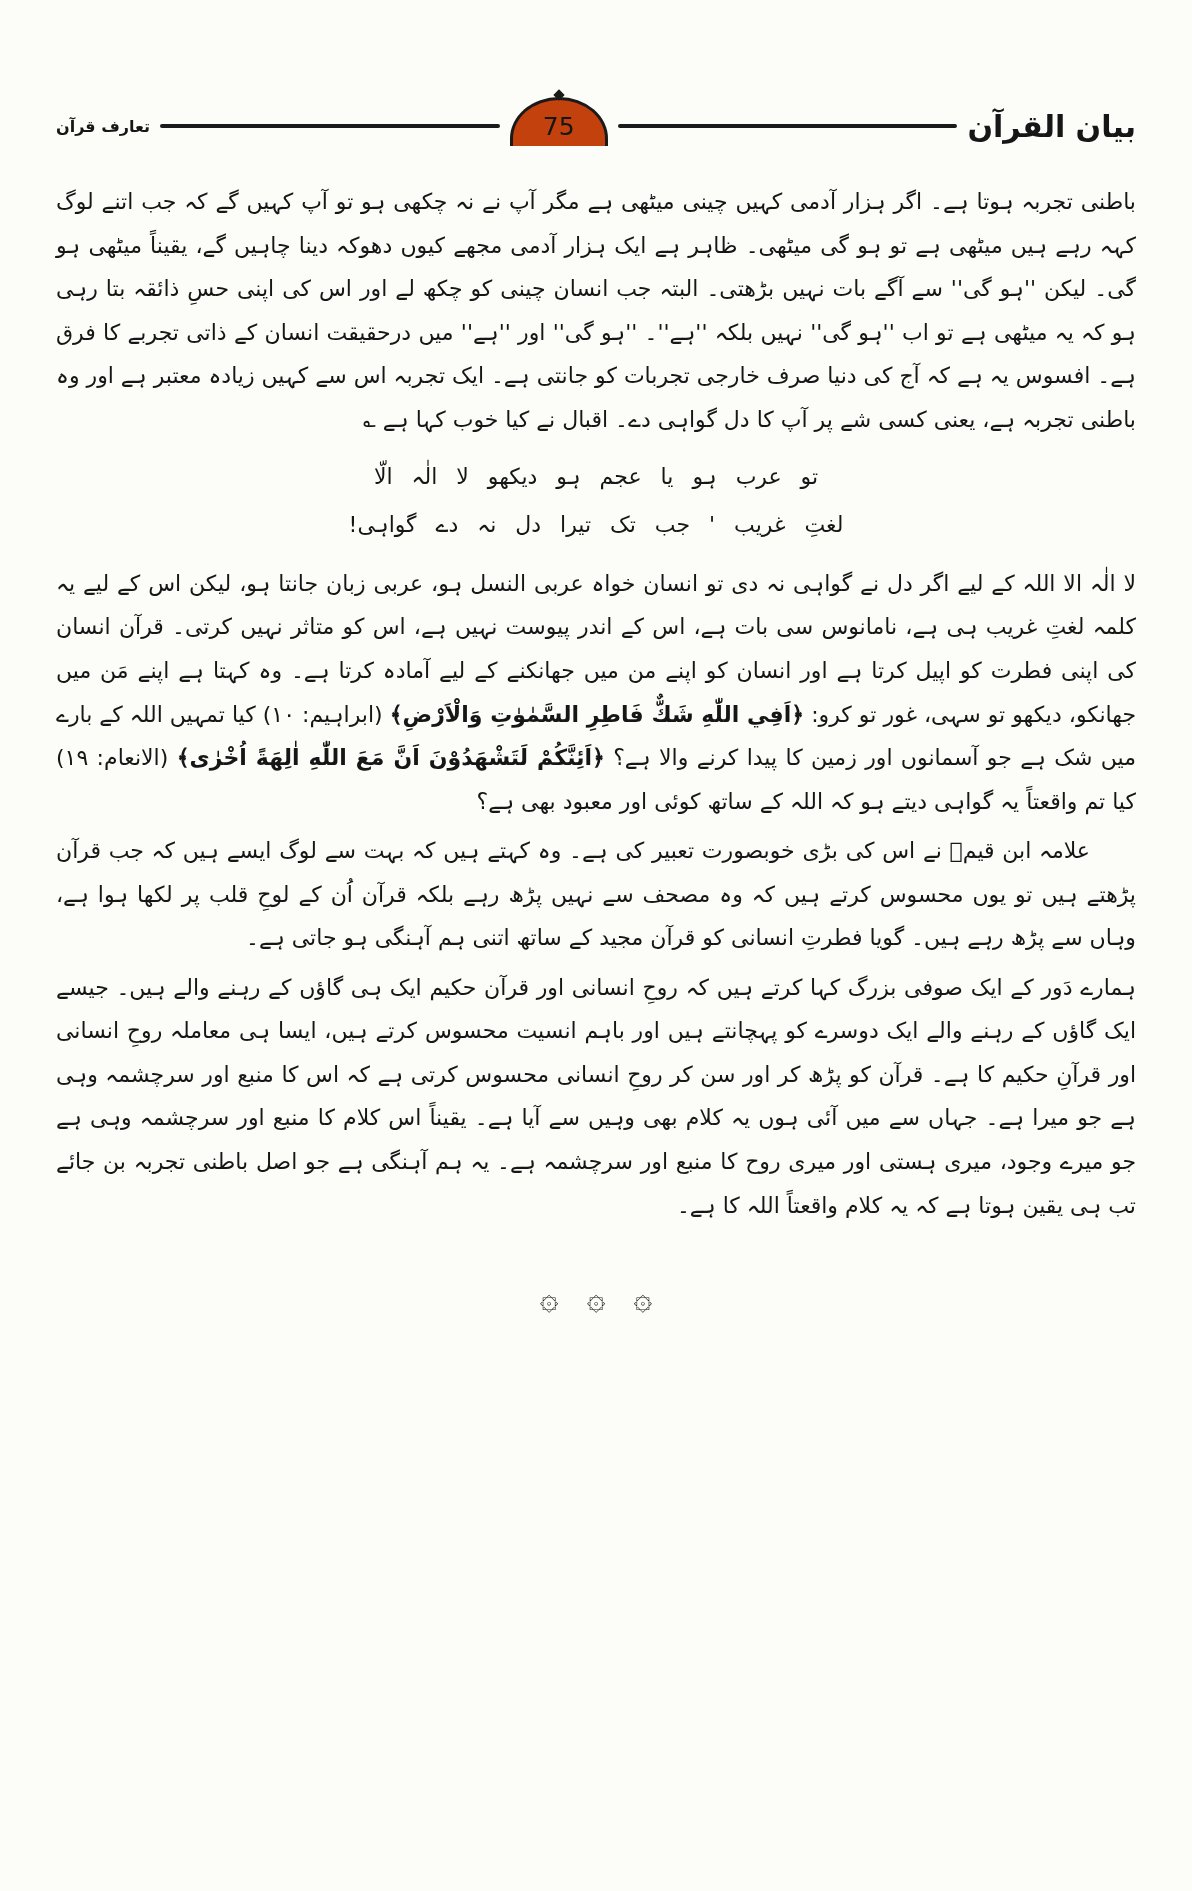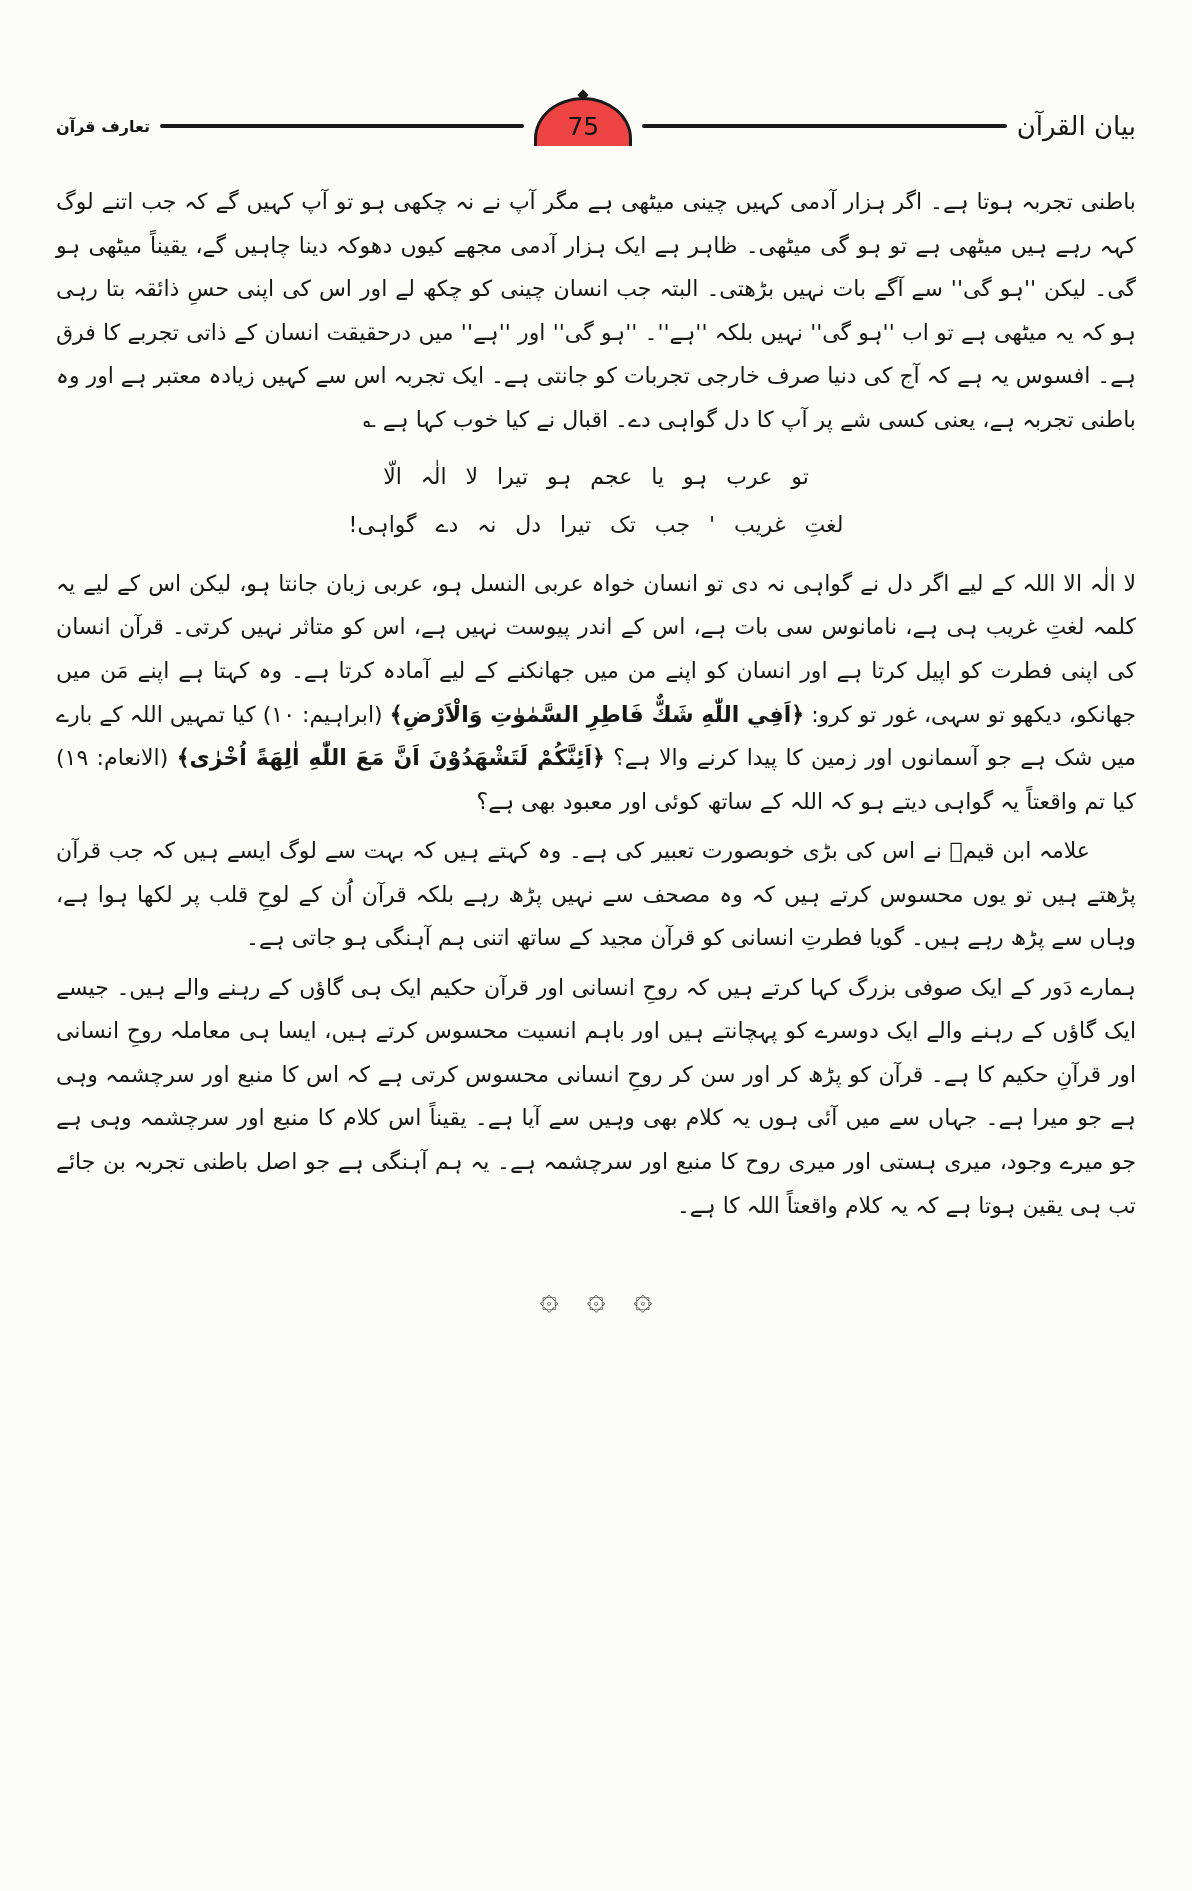--- a/index.html
+++ b/index.html
@@ -22,22 +22,22 @@
   }
 
   
   .page-header {
     display: flex;
     align-items: center;
     gap: 10px;
     height: 52px;
   }
   .book-title {
-    font-size: 26px;
-    font-weight: 400;
+    font-size: 30px;
+    font-weight: 700;
     white-space: nowrap;
     letter-spacing: 1px;
   }
   .section-title {
     font-size: 16px;
     font-weight: 700;
     white-space: nowrap;
   }
   .rule {
     flex: 1 1 auto;
@@ -51,21 +51,21 @@
     top: -5px;
     width: 92px;
     height: 46px;
     border: 3px solid #1a1a1a;
     border-bottom: none;
     border-radius: 50% 50% 0 0 / 85% 85% 0 0;
     display: flex;
     align-items: center;
     justify-content: center;
     flex: 0 0 auto;
-    background: #ef4444;
+    background: #c2410c;
   }
   .dome::after {
     content: "";
     position: absolute;
     top: -9px;
     right: 50%;
     transform: translateX(50%) rotate(45deg);
     width: 8px;
     height: 8px;
     background: #1a1a1a;
@@ -131,21 +131,21 @@
     </span>
     <span class="rule"></span>
     <span class="section-title">تعارف قرآن</span>
   </header>
 
   <main class="page-body">
 
     <p class="para">باطنی تجربہ ہوتا ہے۔ اگر ہزار آدمی کہیں چینی میٹھی ہے مگر آپ نے نہ چکھی ہو تو آپ کہیں گے کہ جب اتنے لوگ کہہ رہے ہیں میٹھی ہے تو ہو گی میٹھی۔ ظاہر ہے ایک ہزار آدمی مجھے کیوں دھوکہ دینا چاہیں گے، یقیناً میٹھی ہو گی۔ لیکن ''ہو گی'' سے آگے بات نہیں بڑھتی۔ البتہ جب انسان چینی کو چکھ لے اور اس کی اپنی حسِ ذائقہ بتا رہی ہو کہ یہ میٹھی ہے تو اب ''ہو گی'' نہیں بلکہ ''ہے''۔ ''ہو گی'' اور ''ہے'' میں درحقیقت انسان کے ذاتی تجربے کا فرق ہے۔ افسوس یہ ہے کہ آج کی دنیا صرف خارجی تجربات کو جانتی ہے۔ ایک تجربہ اس سے کہیں زیادہ معتبر ہے اور وہ باطنی تجربہ ہے، یعنی کسی شے پر آپ کا دل گواہی دے۔ اقبال نے کیا خوب کہا ہے ؎</p>
 
     <div class="couplet">
-      <div class="couplet-line">تو عرب ہو یا عجم ہو تیرا لا الٰہ الّا</div>
+      <div class="couplet-line">تو عرب ہو یا عجم ہو دیکھو لا الٰہ الّا</div>
       <div class="couplet-line">لغتِ غریب ' جب تک تیرا دل نہ دے گواہی!</div>
     </div>
 
     <p class="para">
       <span>لا الٰہ الا اللہ کے لیے اگر دل نے گواہی نہ دی تو انسان خواہ عربی النسل ہو، عربی زبان جانتا ہو، لیکن اس کے لیے یہ کلمہ لغتِ غریب ہی ہے، نامانوس سی بات ہے، اس کے اندر پیوست نہیں ہے، اس کو متاثر نہیں کرتی۔ قرآن انسان کی اپنی فطرت کو اپیل کرتا ہے اور انسان کو اپنے من میں جھانکنے کے لیے آمادہ کرتا ہے۔ وہ کہتا ہے اپنے مَن میں جھانکو، دیکھو تو سہی، غور تو کرو: </span>
       <span class="quran">﴿اَفِي اللّٰهِ شَكٌّ فَاطِرِ السَّمٰوٰتِ وَالْاَرْضِ﴾</span>
       <span> (ابراہیم: ۱۰) کیا تمہیں اللہ کے بارے میں شک ہے جو آسمانوں اور زمین کا پیدا کرنے والا ہے؟ </span>
       <span class="quran">﴿اَئِنَّكُمْ لَتَشْهَدُوْنَ اَنَّ مَعَ اللّٰهِ اٰلِهَةً اُخْرٰى﴾</span>
       <span> (الانعام: ۱۹) کیا تم واقعتاً یہ گواہی دیتے ہو کہ اللہ کے ساتھ کوئی اور معبود بھی ہے؟</span>
     </p>

